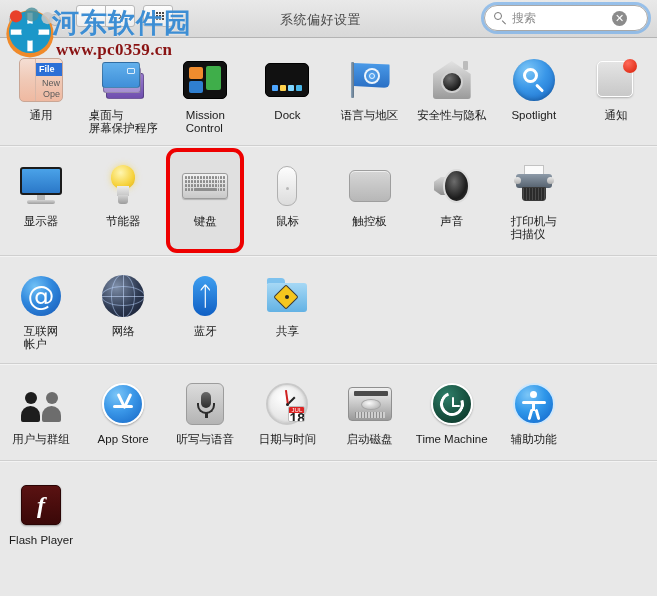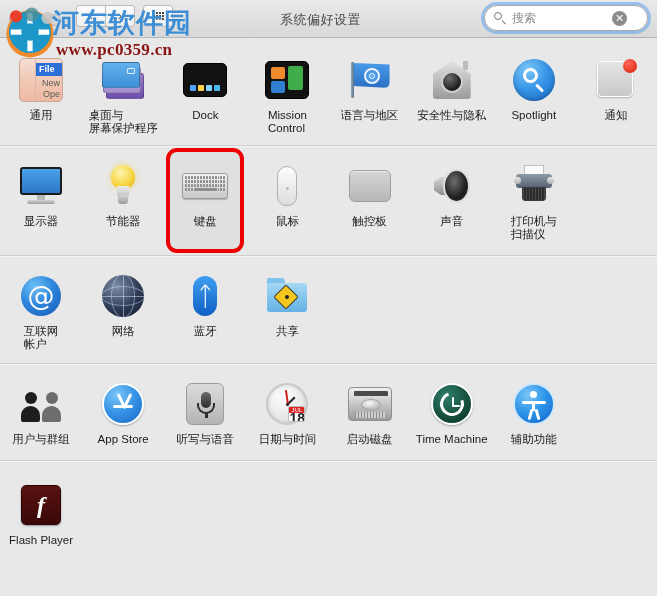--- a/index.html
+++ b/index.html
@@ -711,40 +711,40 @@
                 <div class="mini"></div>
               </div>
           </div>
         </div>
         <div class="lbl">桌面与
 屏幕保护程序</div>
       </div>
 
       <div class="pane">
         <div class="ico">
+          <div class="ic-mc">
+              <span class="a"></span>
+              <span class="b"></span>
+              <span class="c"></span>
+            </div>
+        </div>
+        <div class="lbl">Mission
+Control</div>
+      </div>
+
+      <div class="pane">
+        <div class="ico">
           <div class="ic-dock">
               <i class="d1"></i>
               <i class="d2"></i>
               <i class="d3"></i>
               <i class="d4"></i>
             </div>
         </div>
         <div class="lbl">Dock</div>
-      </div>
-
-      <div class="pane">
-        <div class="ico">
-          <div class="ic-mc">
-              <span class="a"></span>
-              <span class="b"></span>
-              <span class="c"></span>
-            </div>
-        </div>
-        <div class="lbl">Mission
-Control</div>
       </div>
 
       <div class="pane">
         <div class="ico">
           <div class="ic-flag">
               <div class="pole"></div>
               <div class="cloth"></div>
               <div class="emblem"></div>
             </div>
         </div>

